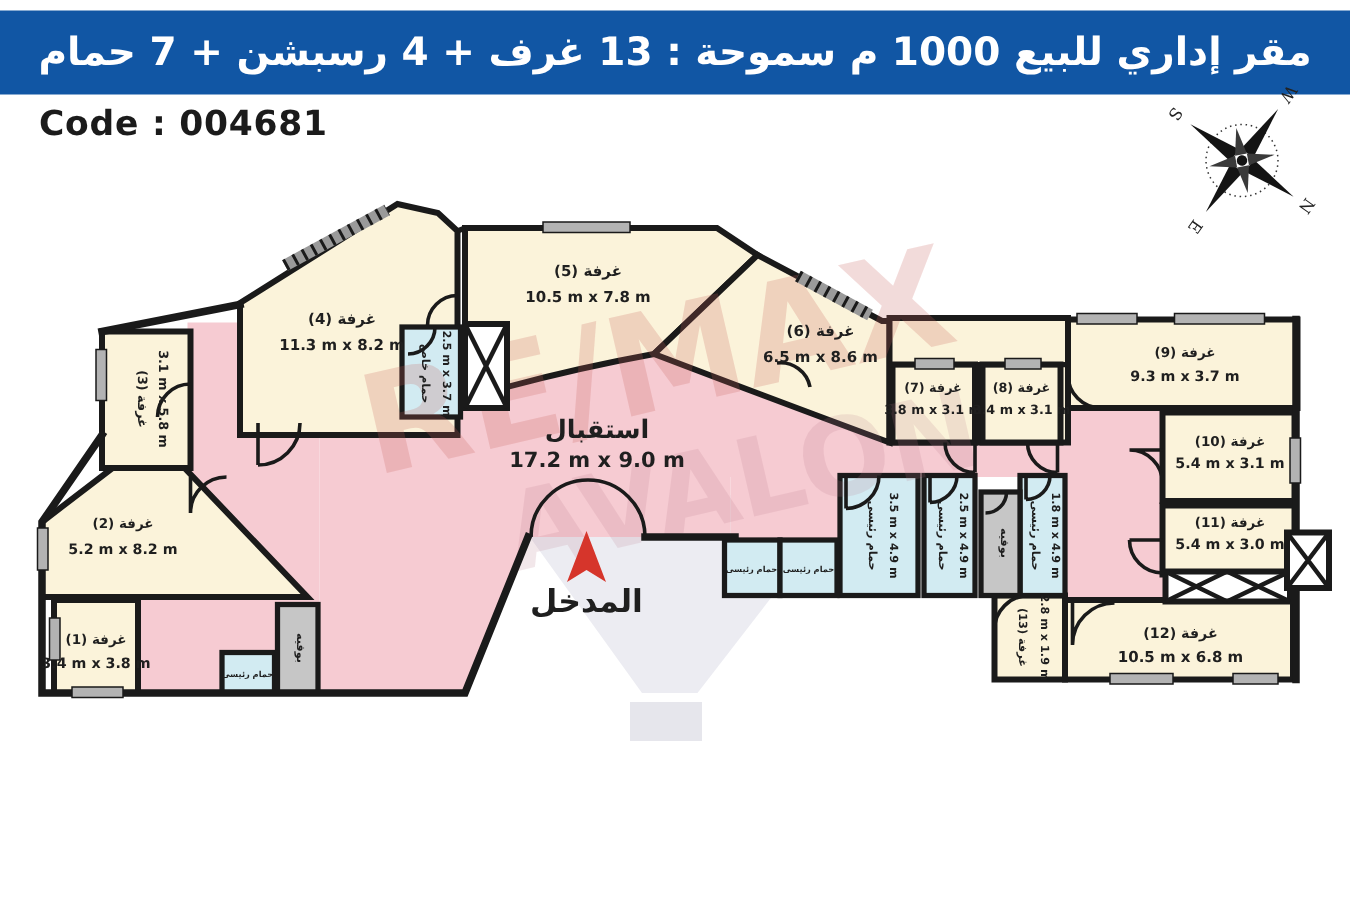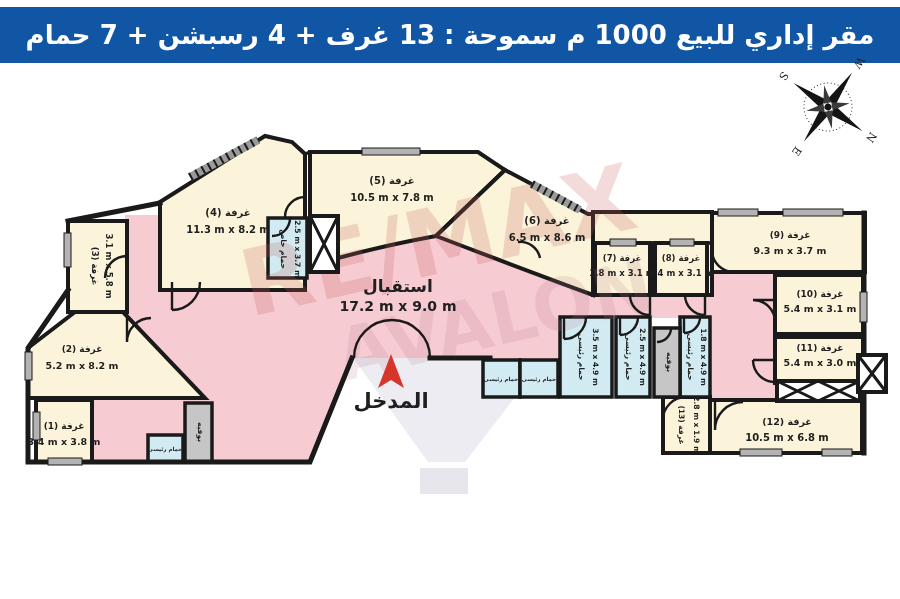--- a/index.html
+++ b/index.html
@@ -16,20 +16,21 @@
 </style>
 </head>
 <body>
 
 <div class="stage">
 
   <div class="topbar">
     <span class="title">مقر إداري للبيع 1000 م سموحة :  13 غرف + 4 رسبشن + 7 حمام</span>
   </div>
 
+  <div class="code">Code : 004681</div>
 
   <svg width="900" height="599" viewBox="0 0 900 599">
 
     <g>
       <polygon points="333,330 567,330 465,462 428,462" fill="#ECECF2"></polygon>
       <rect x="420" y="468" width="48" height="26" fill="#E6E6EC"></rect>
     </g>
 
     <g fill="#F6CBD2">
       <rect x="125" y="215" width="88" height="247"></rect>

